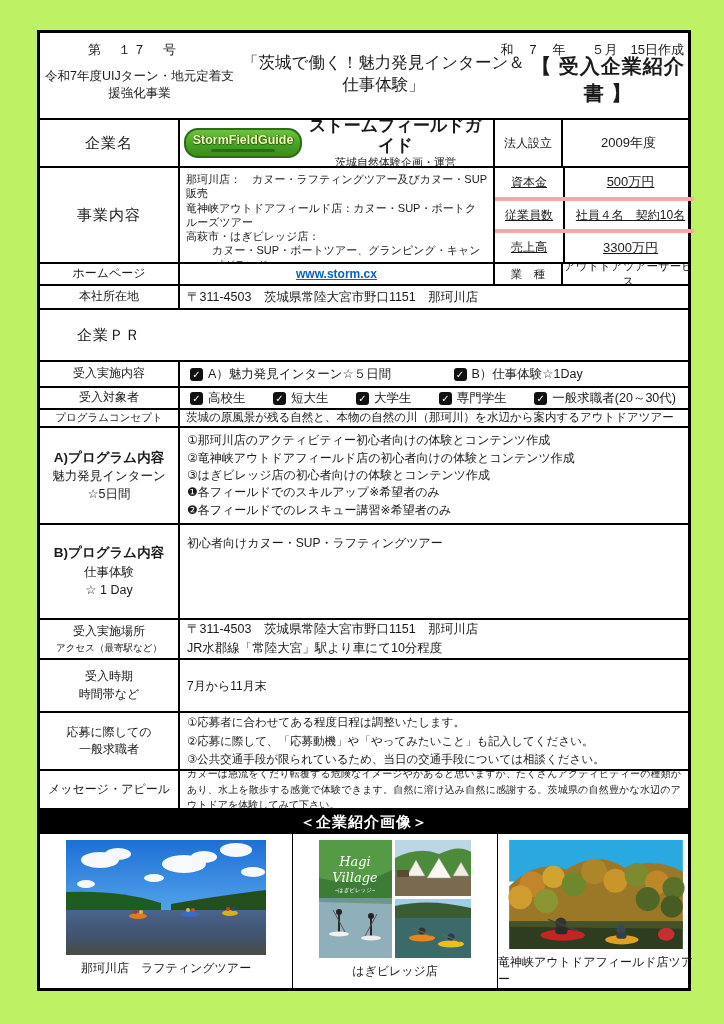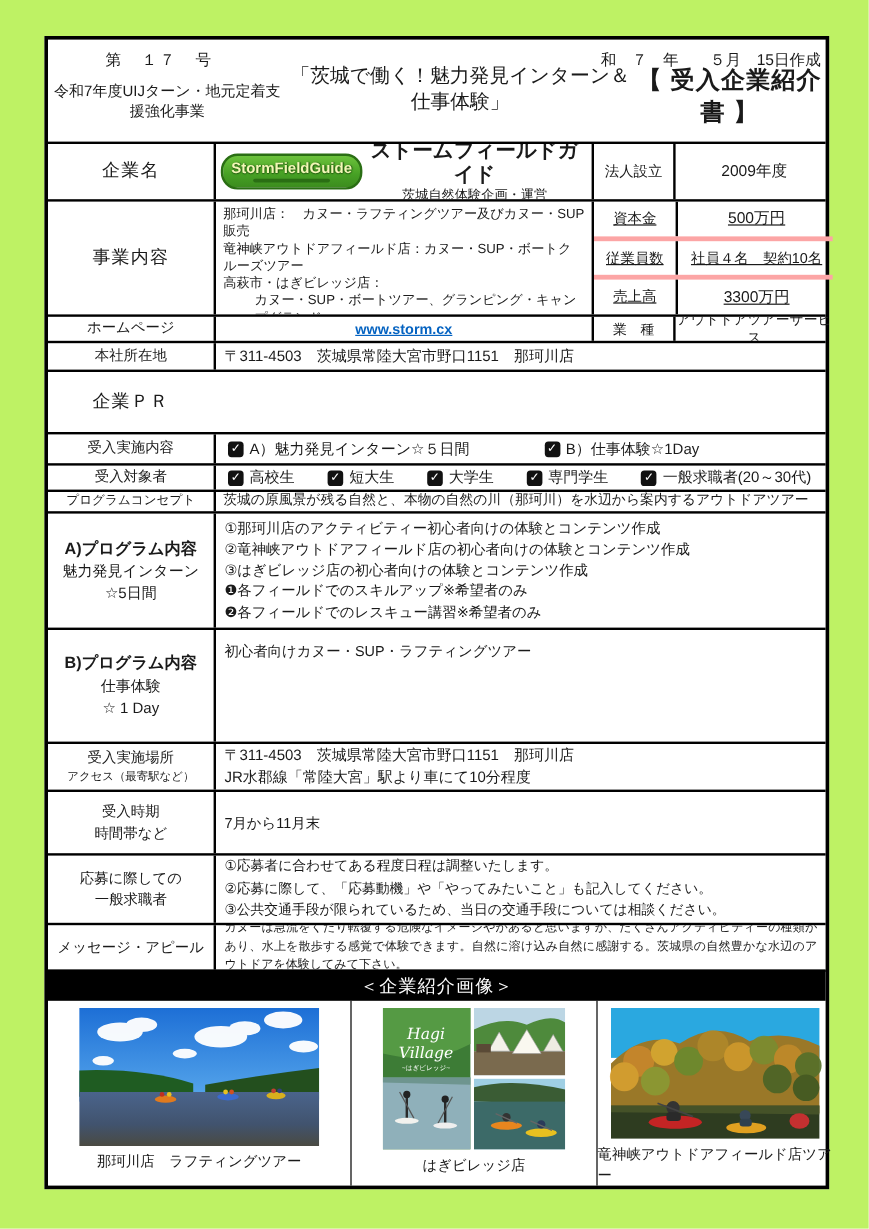--- a/index.html
+++ b/index.html
@@ -109,21 +109,21 @@
   .r-place { height:40px; }
   .r-place .lbl .sub { font-size:9.5px; }
   .r-place .wide { font-size:12.5px; line-height:1.55; justify-content:center; }
   .r-period { height:53px; }
   .r-notes { height:58px; }
   .r-notes .wide { font-size:11.5px; line-height:1.6; }
   .r-msg { height:39px; }
   .r-msg .wide { font-size:10px; line-height:1.55; text-align:justify; }
 
   
-  .band { height:26px; background:#000; color:#fff; display:flex; align-items:center; justify-content:center; font-size:15px; font-weight:normal; letter-spacing:1px; border-top:2px solid #000; }
+  .band { height:26px; background:#000; color:#fff; display:flex; align-items:center; justify-content:center; font-size:15px; font-weight:bold; letter-spacing:1px; border-top:2px solid #000; }
   .r-gallery { height:154px; border-top:none; }
   .g-cell { border-left:1.5px solid #000; display:flex; flex-direction:column; align-items:center; padding-top:6px; }
   .g-cell.first { border-left:none; }
   .g1 { width:252px; flex:0 0 252px; }
   .g2 { width:205px; flex:0 0 205px; }
   .g3 { width:197px; flex:0 0 197px; }
   .g-caption { margin-top:5px; font-size:12px; }
   .photo { display:block; }
 </style>
 </head>

